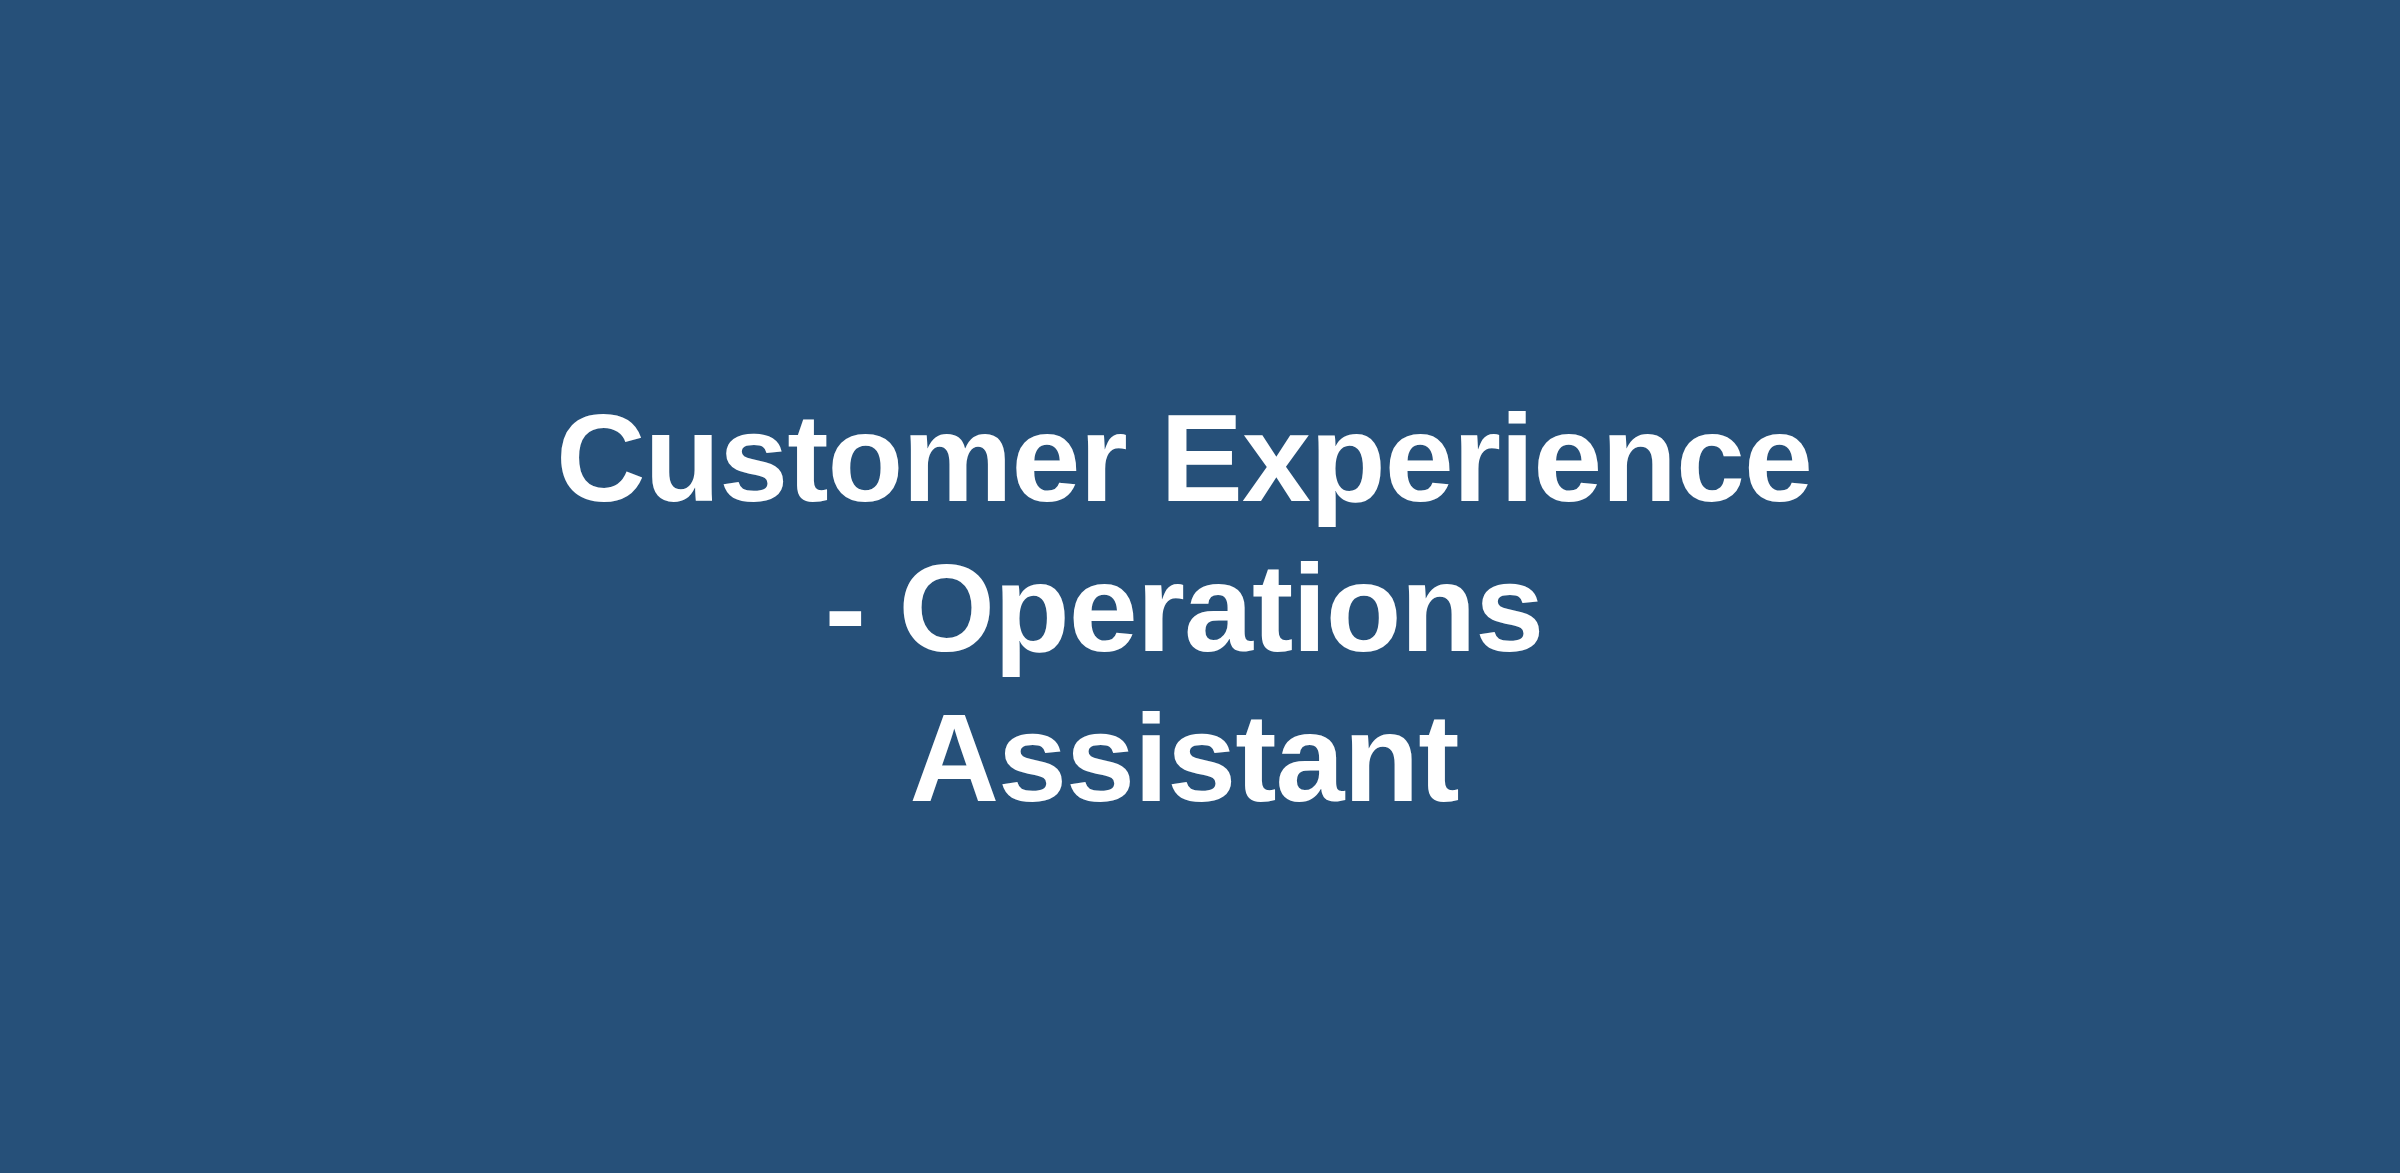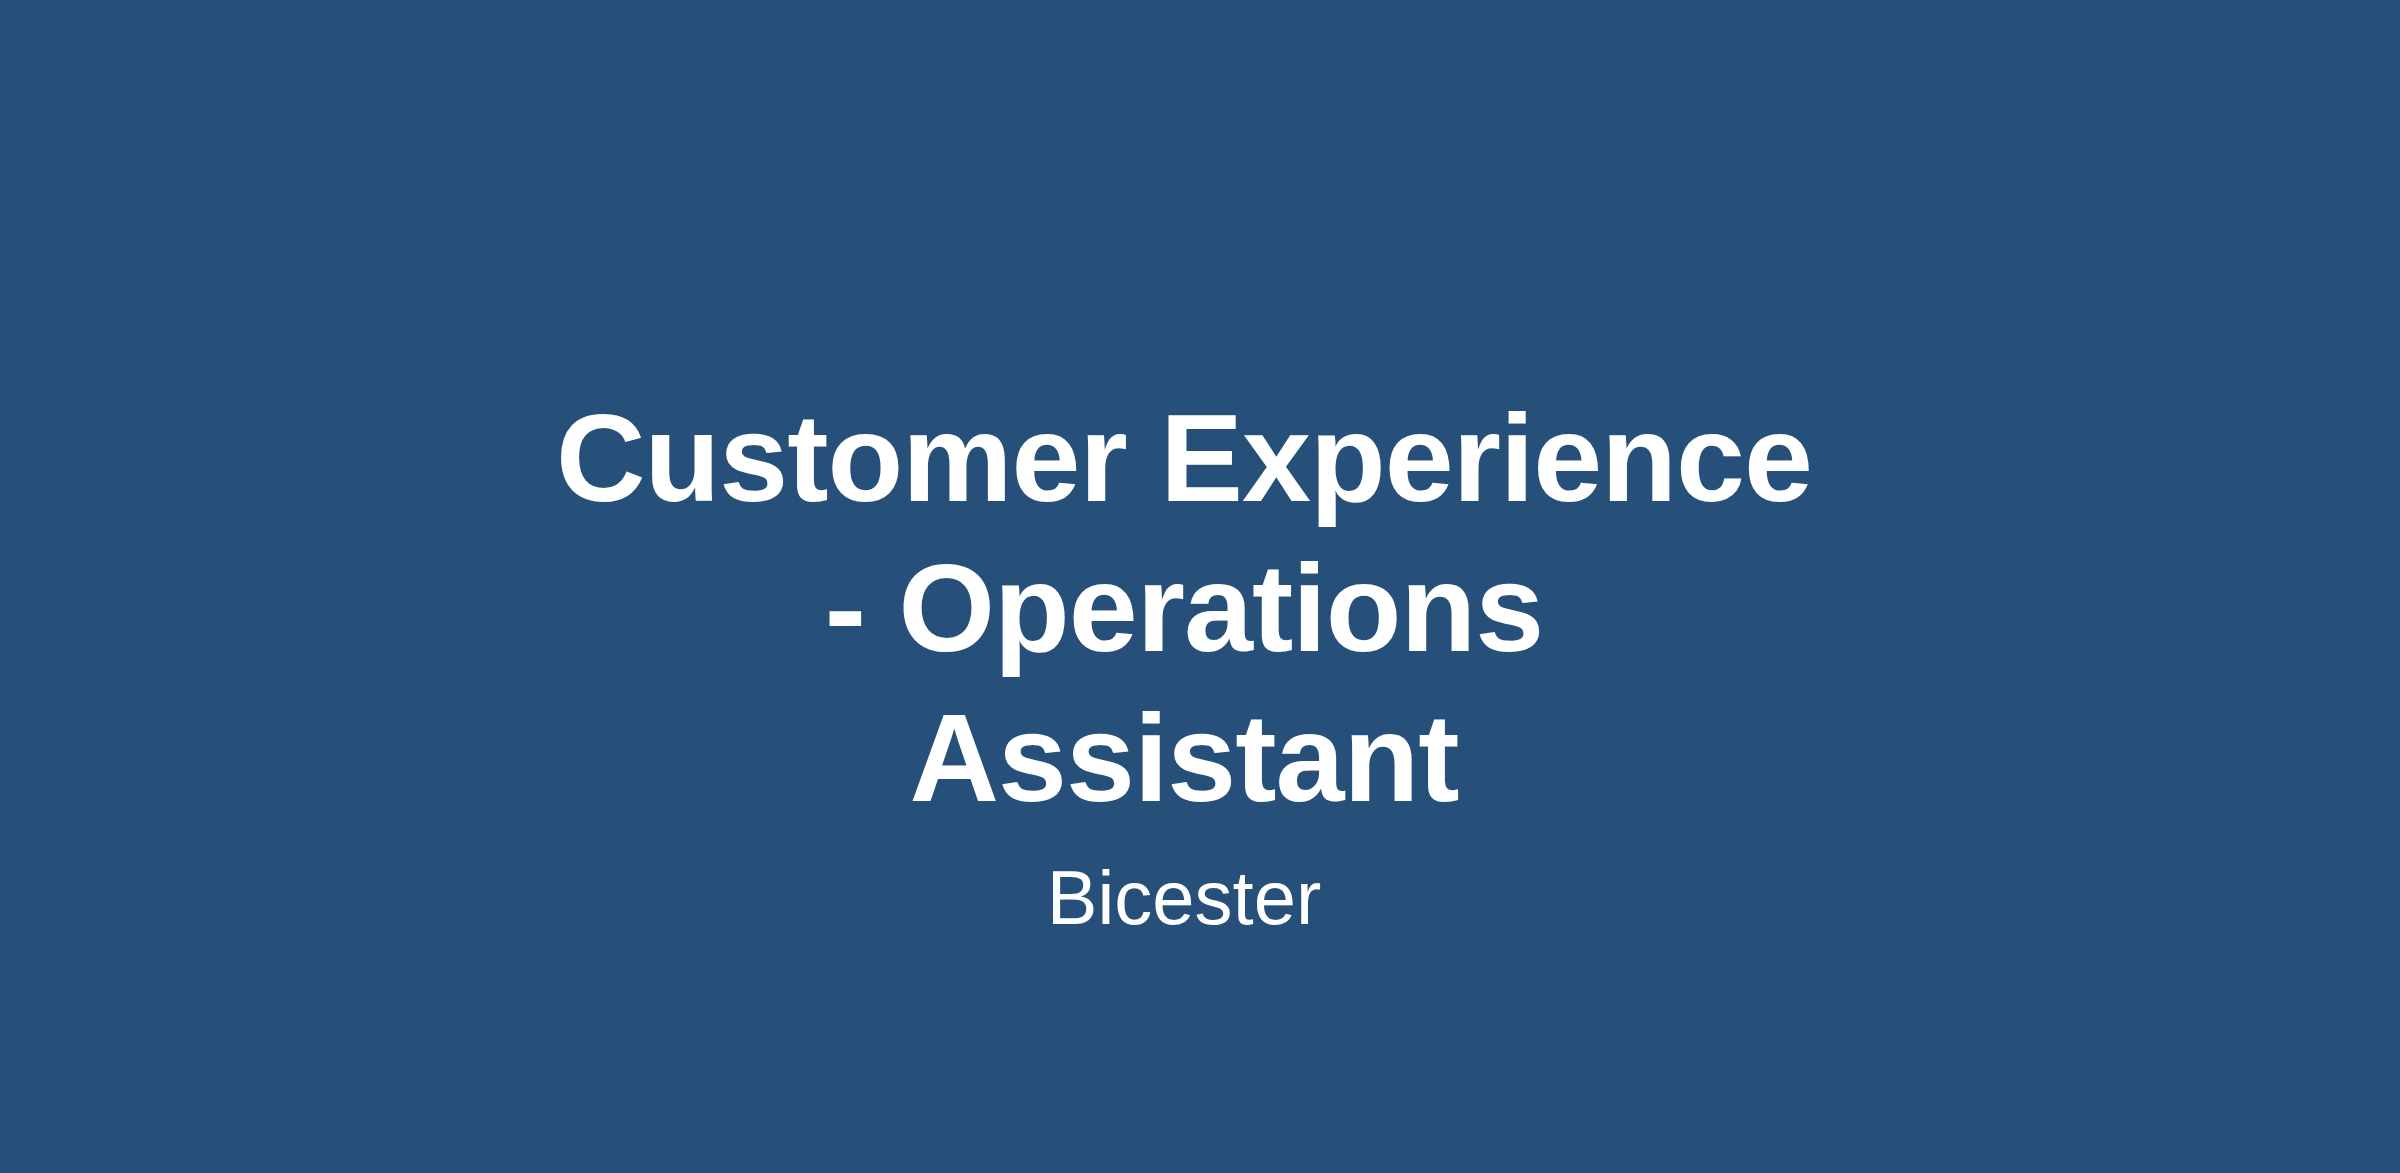--- a/index.html
+++ b/index.html
@@ -65,17 +65,16 @@
 </style>
 </head>
 <body>
 
 <div id="slide">
 
   <div id="hero">
 
     <h1 id="job-title">Customer Experience - Operations Assistant</h1>
 
-    <p id="job-location">Bicester</p>
 
   </div>
 
 </div>
 
 </body></html>

